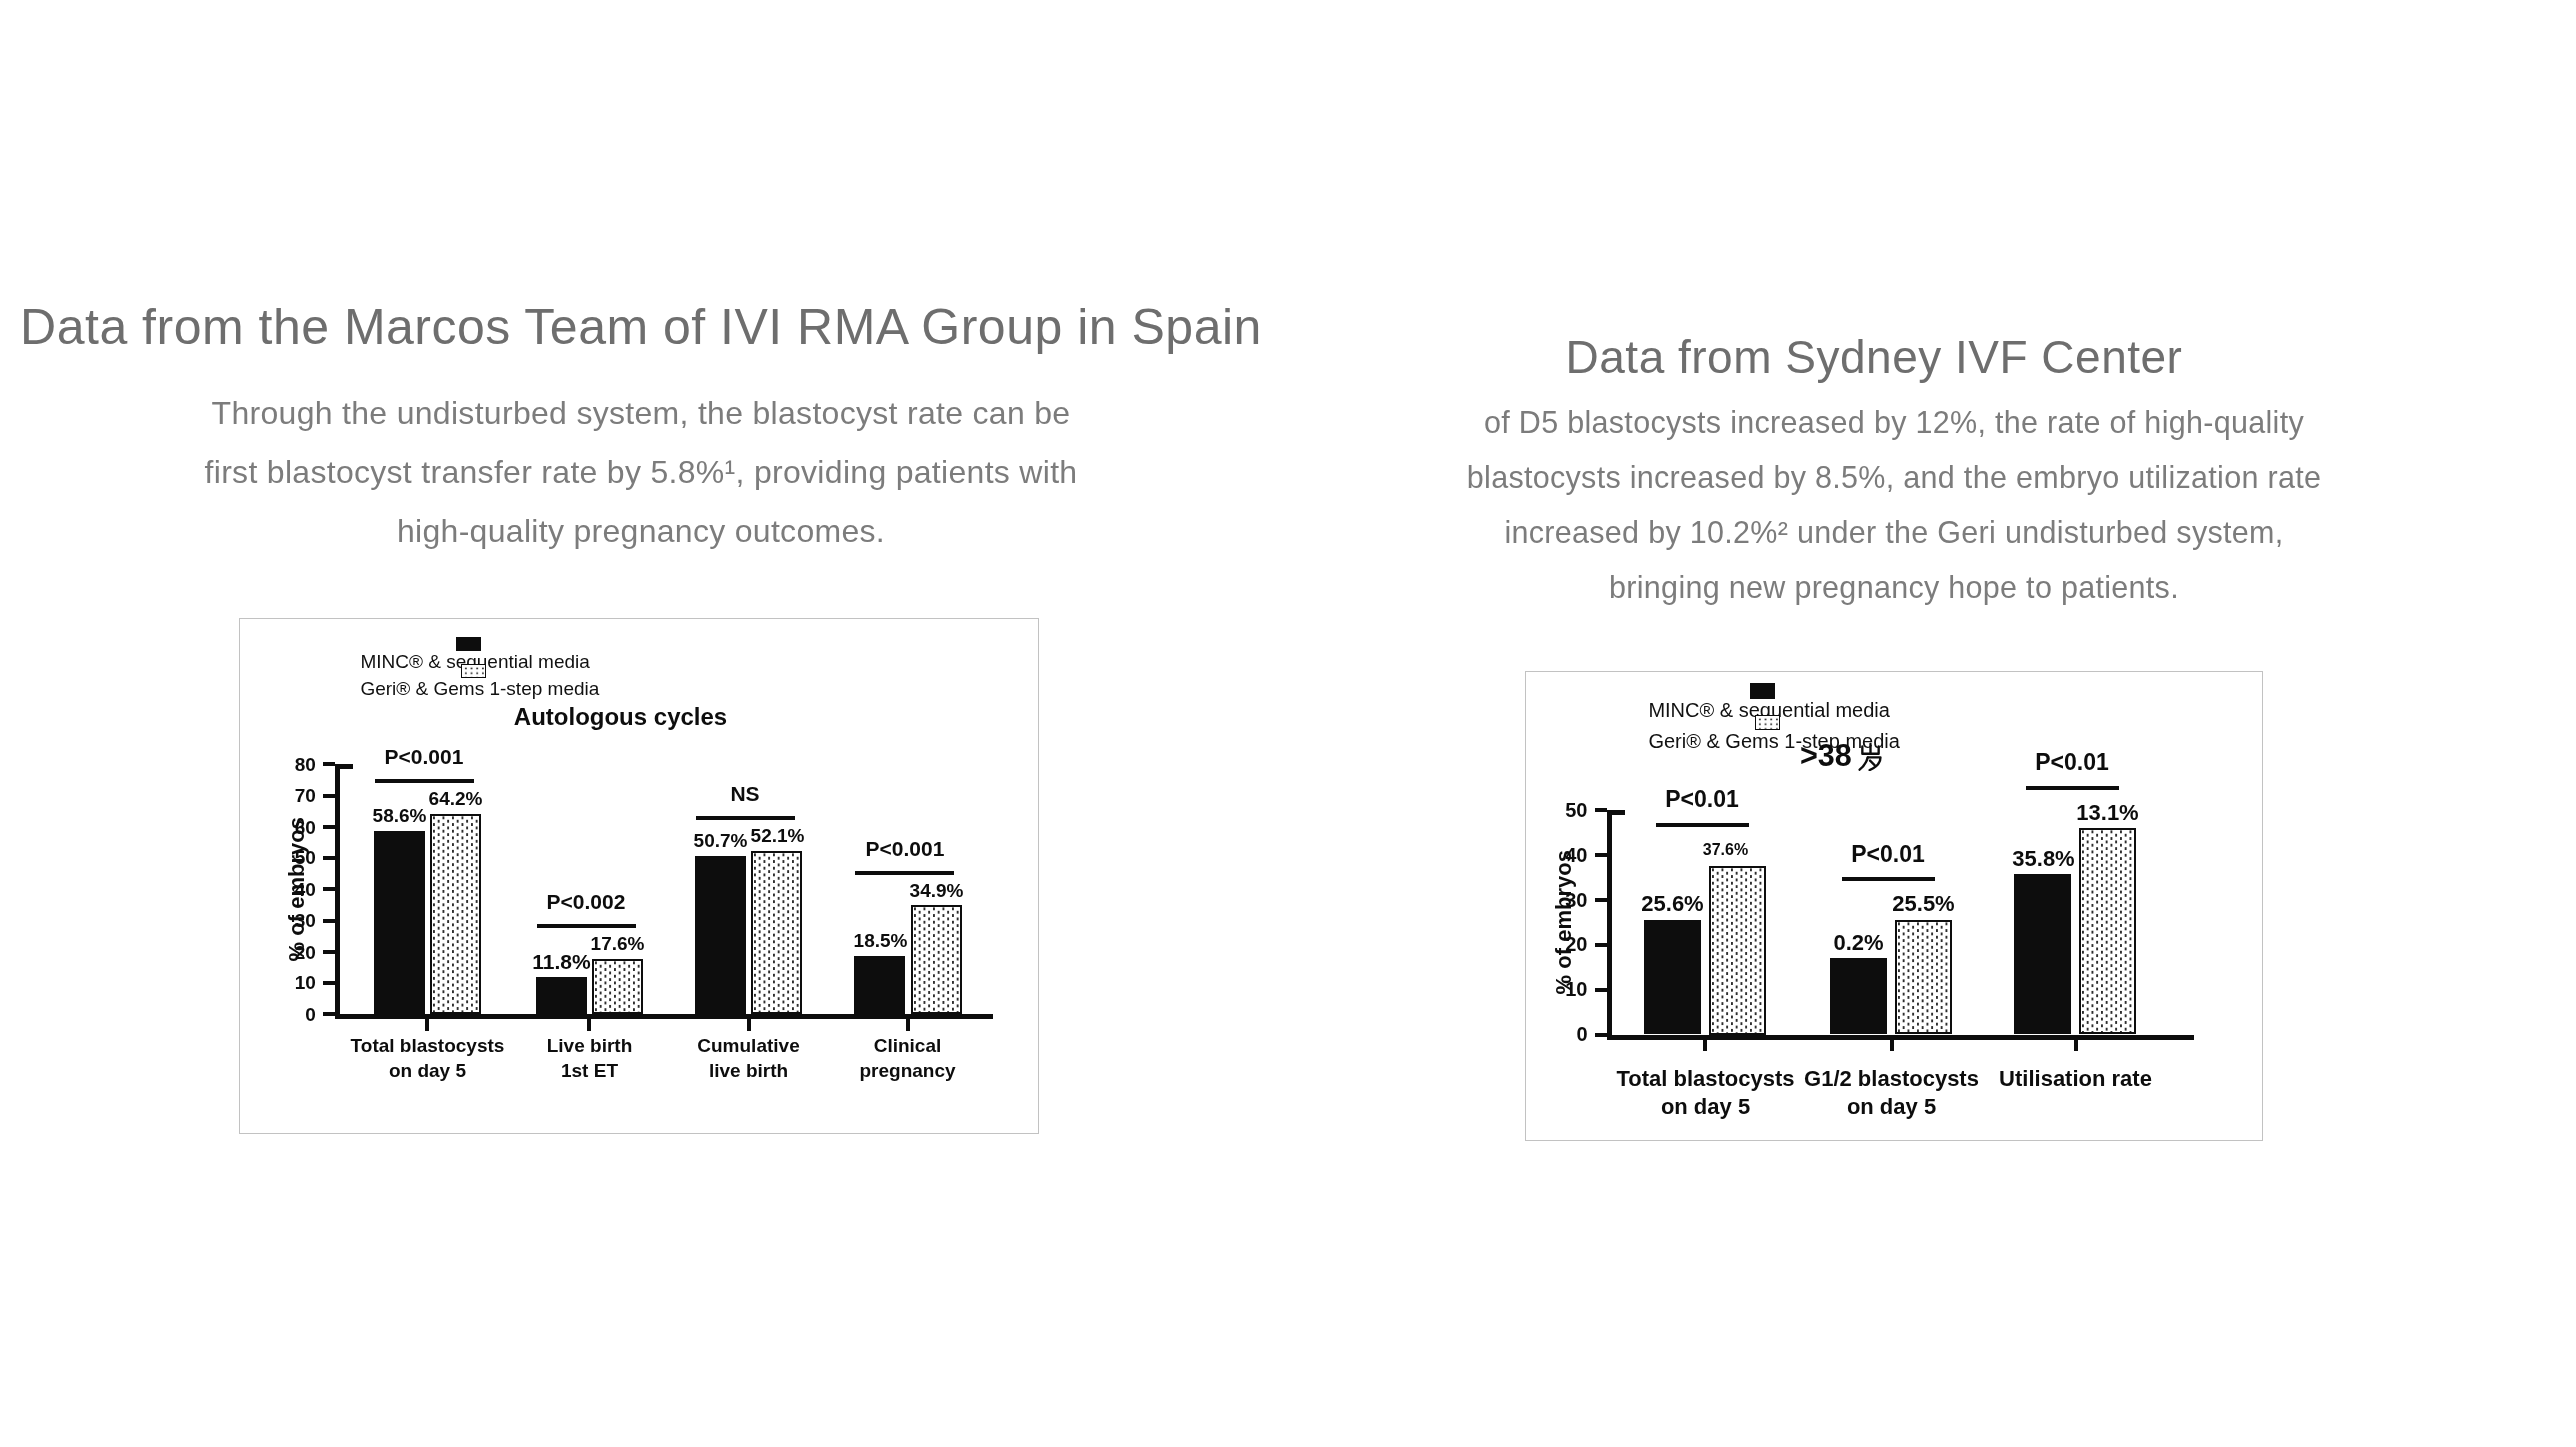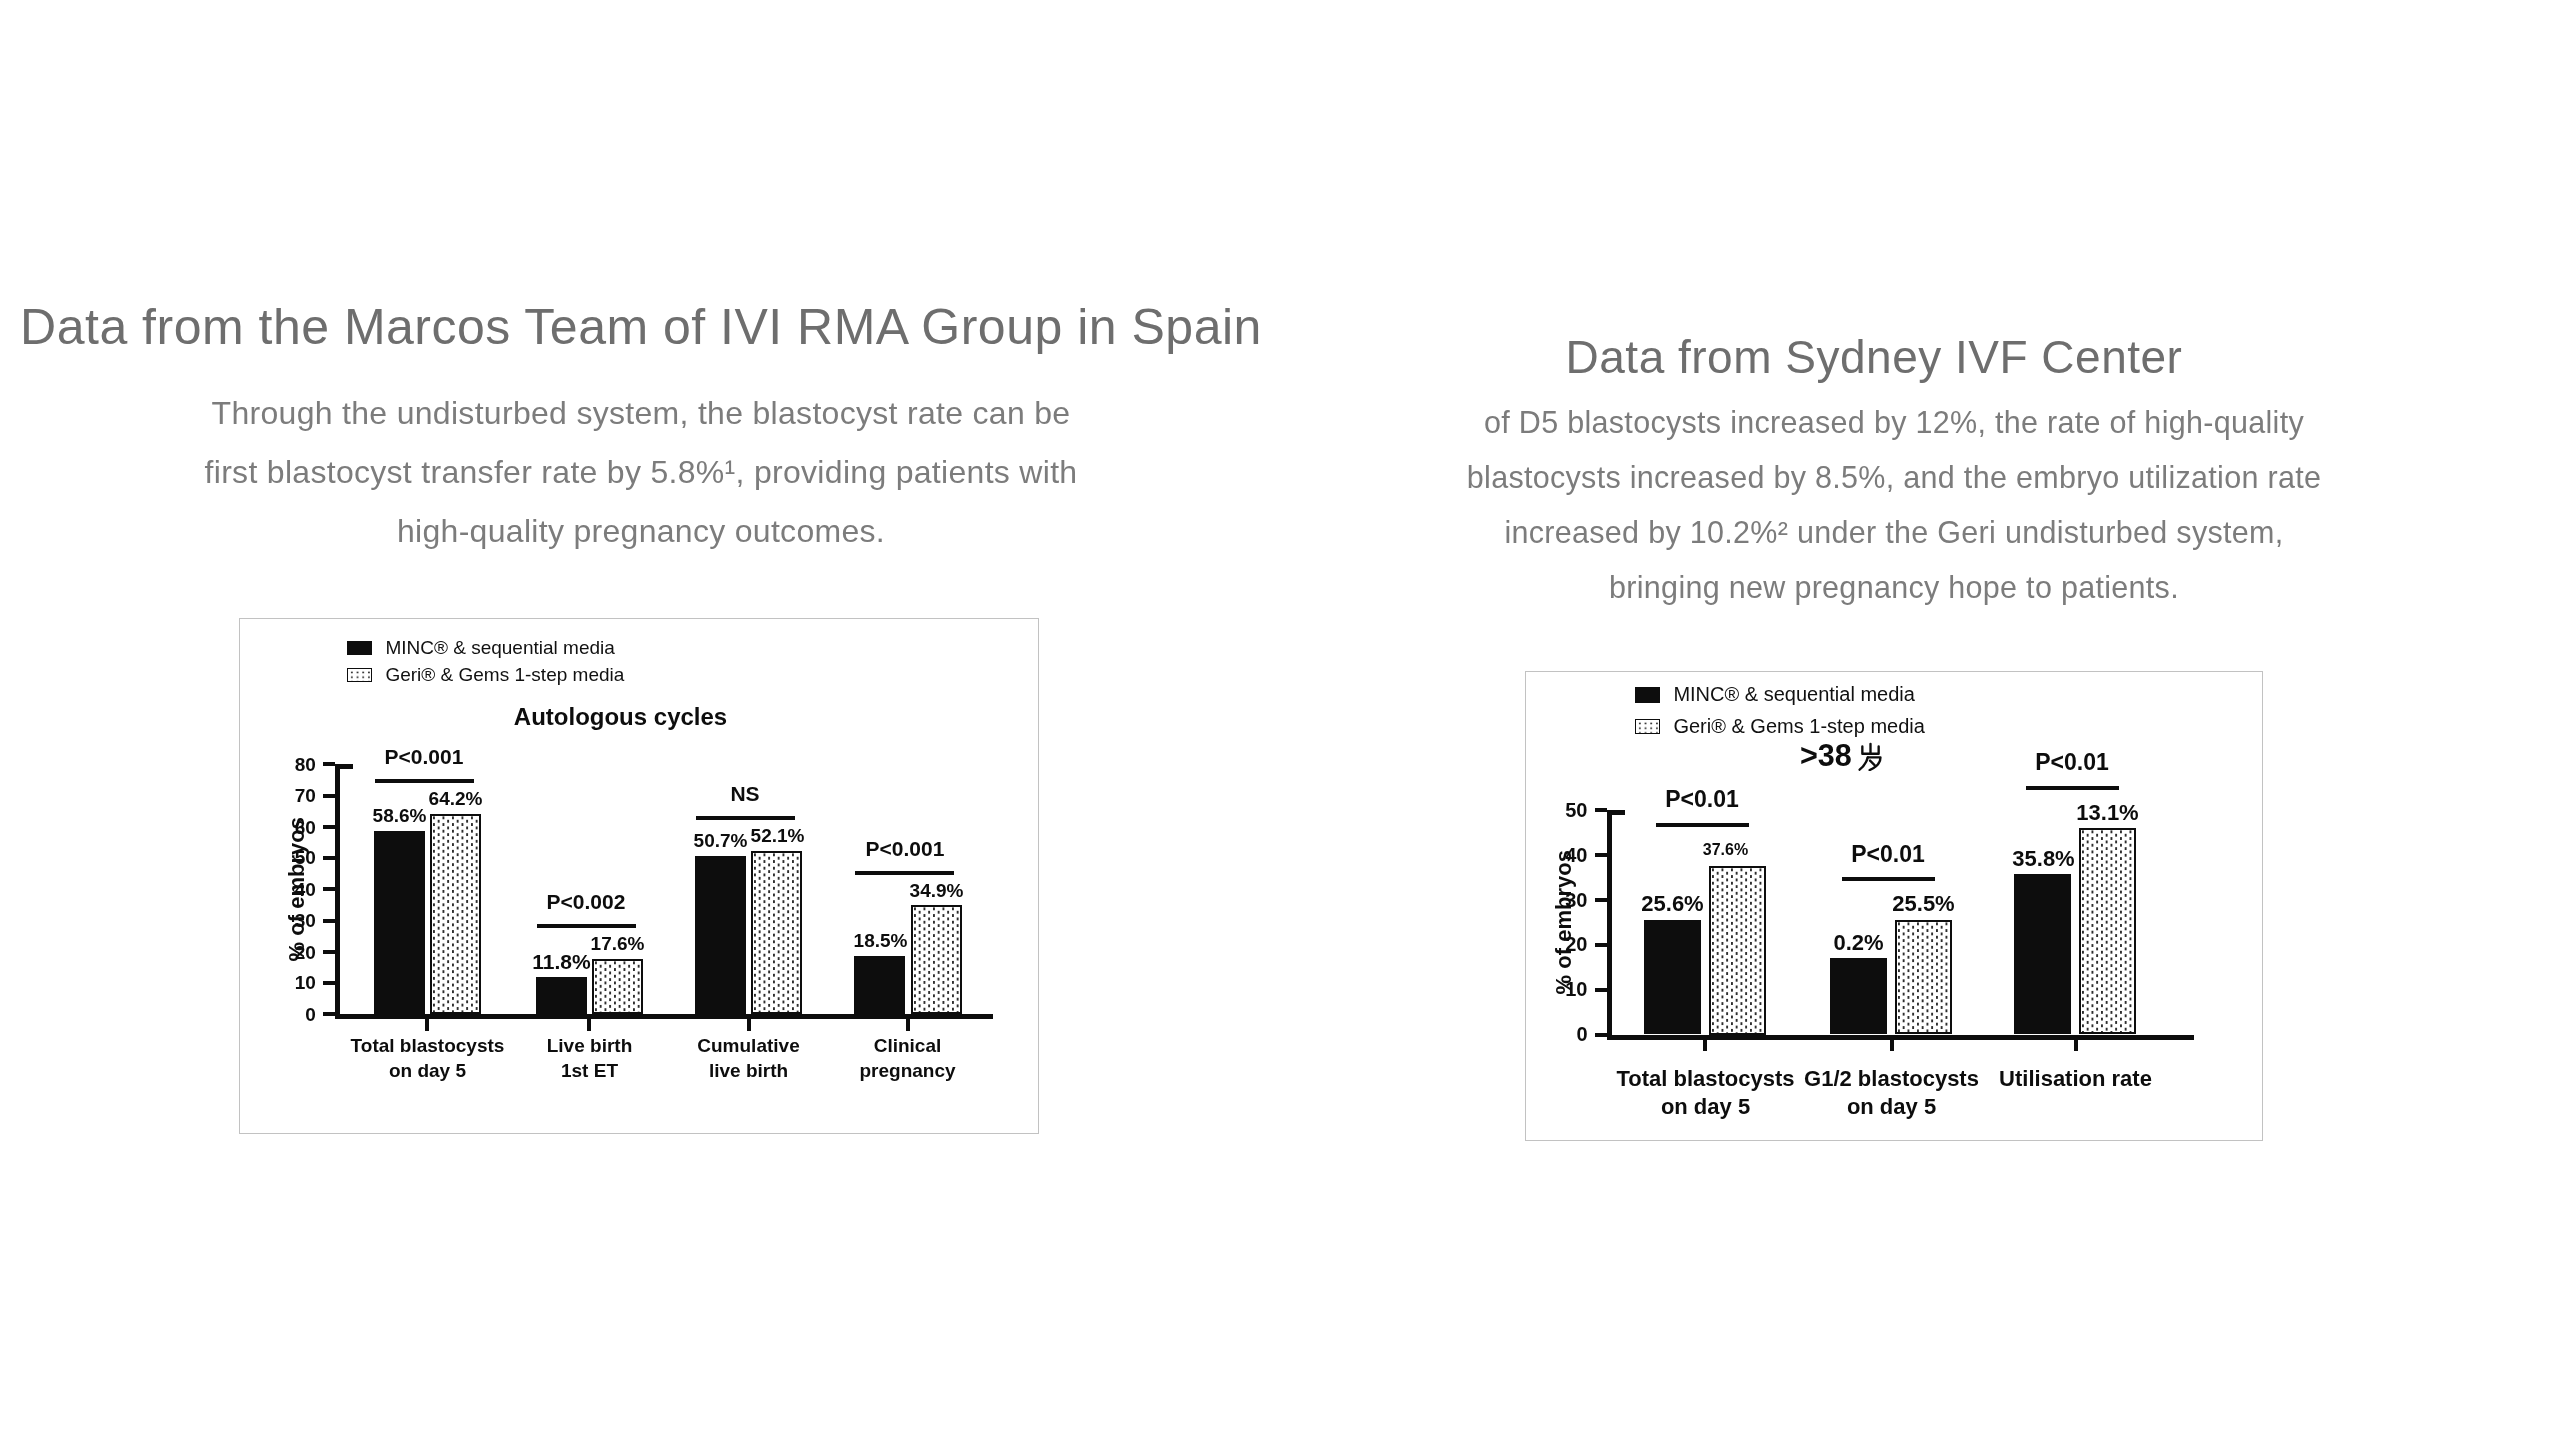--- a/index.html
+++ b/index.html
@@ -7,21 +7,21 @@
           font-family:"Liberation Sans","DejaVu Sans",sans-serif;}
   .main-title{position:absolute;transform:translateX(-50%);white-space:nowrap;
               color:#6e6e6e;font-weight:400;letter-spacing:0.5px;}
   .para{position:absolute;transform:translateX(-50%);text-align:center;color:#7c7c7c;
         white-space:nowrap;letter-spacing:0.3px;}
   .chart-panel{position:absolute;background:#ffffff;border:1.9px solid #c2c2c2;box-sizing:border-box;}
   .blk{position:absolute;background:#0d0d0d;}
   .ct{position:absolute;color:#0d0d0d;font-weight:bold;text-align:center;white-space:nowrap;}
   .yt{text-align:right;}
   .ylab{transform:rotate(-90deg);line-height:30.5px;}
-  .legend-row{position:absolute;display:flex;align-items:center;}
+  .legend-row{position:absolute;display:flex;align-items:center;flex-direction:column;}
   .legend-label{color:#111;white-space:nowrap;}
   .swatch{flex:0 0 auto;box-sizing:border-box;}
   .swatch.solid{background:#0d0d0d;}
   .swatch.dotted{background-color:#fff;border:1.9px solid #0d0d0d;
     background-image:radial-gradient(circle,#2b2b2b 1px,transparent 1.1px);
     background-size:5.7px 4.8px;background-position:1px 1px;}
   .bar{position:absolute;box-sizing:border-box;}
   .bar.solid{background:#0d0d0d;}
   .bar.dotted{background-color:#ffffff;border:2.9px solid #0d0d0d;
     background-image:radial-gradient(circle,#2e2e2e 1.2px,transparent 1.4px),

